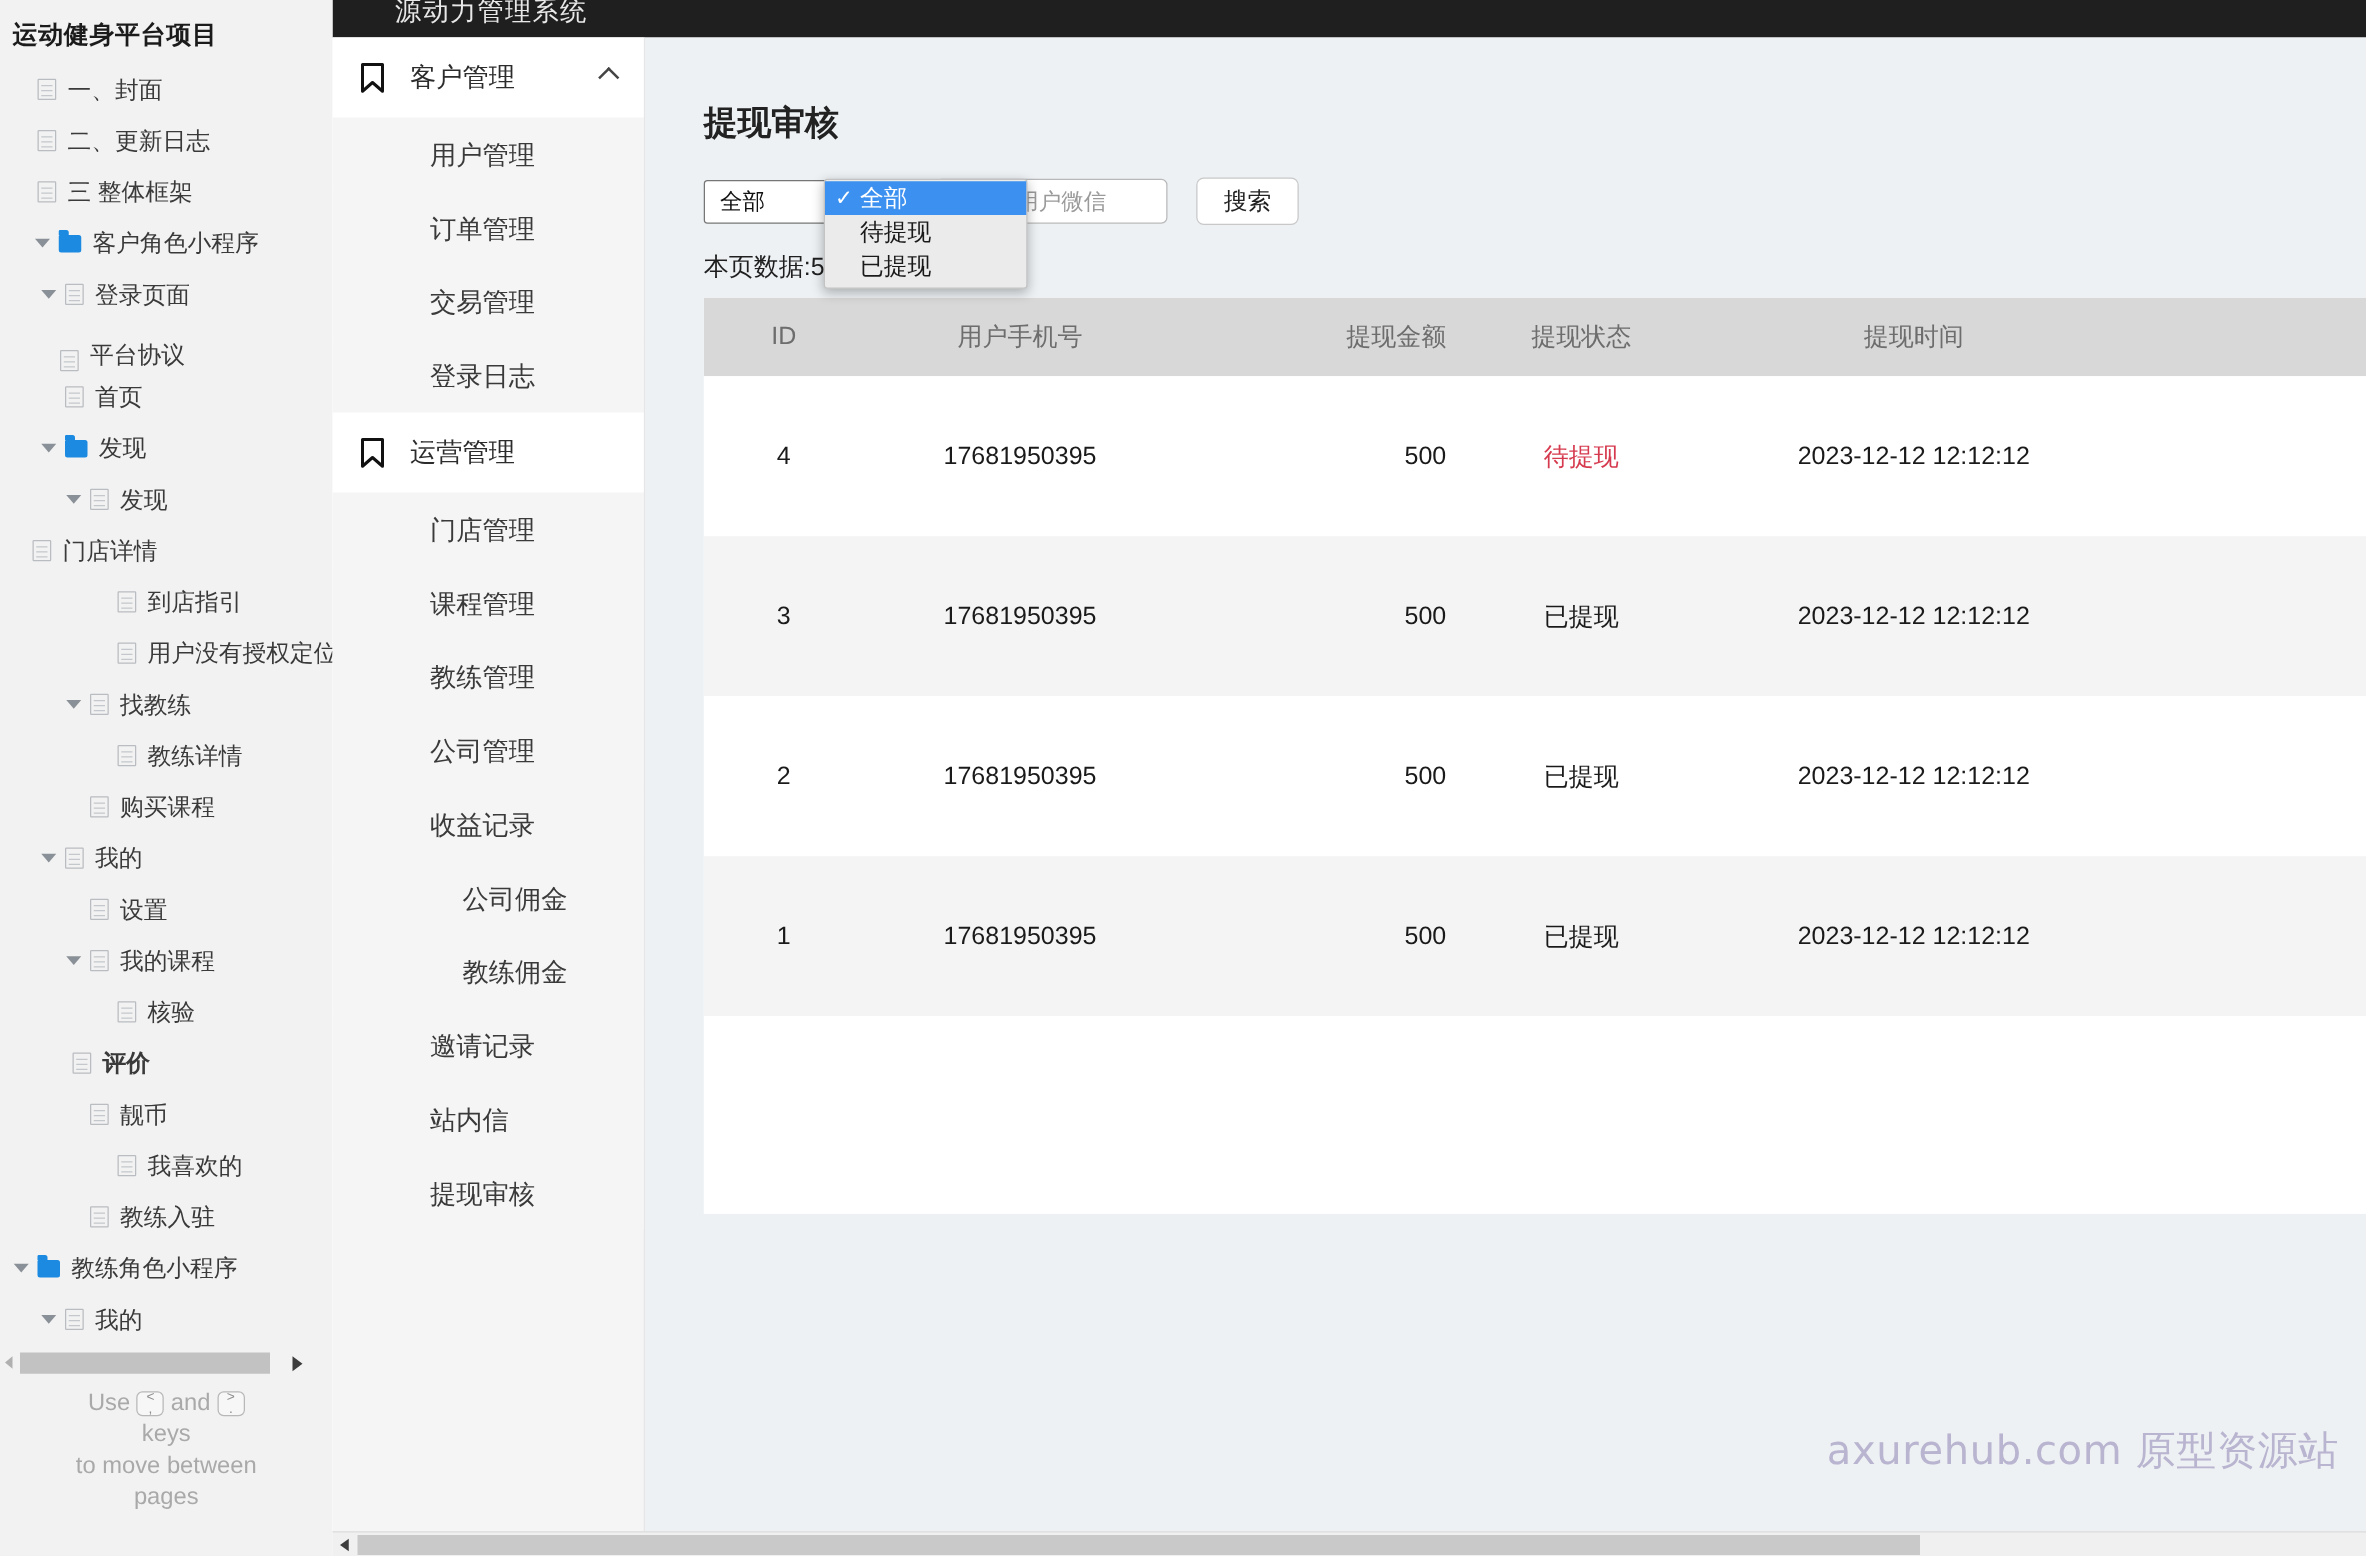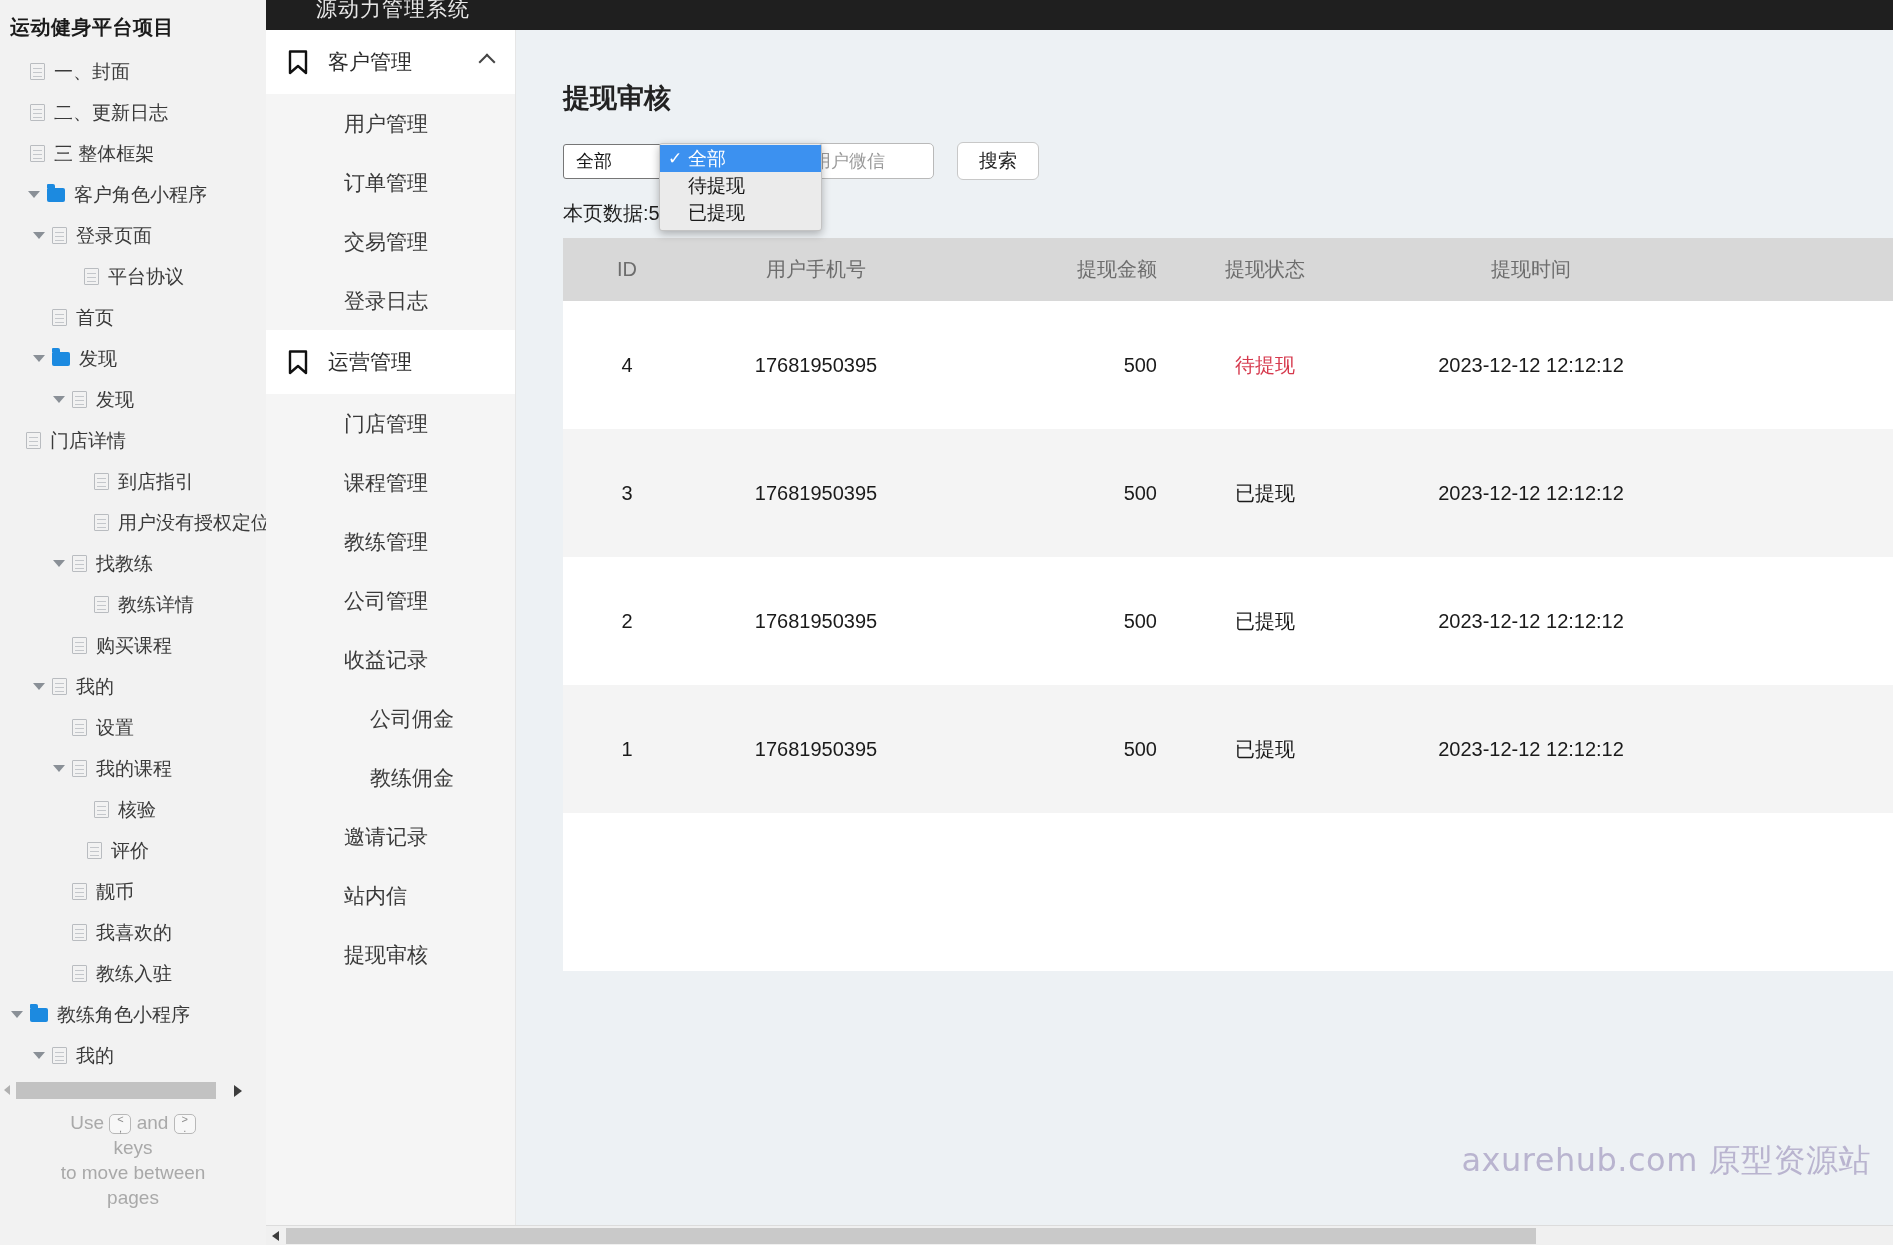--- a/index.html
+++ b/index.html
@@ -241,21 +241,21 @@
           <span class="folder-ico"></span>
           <span class="tree-label">客户角色小程序</span>
         </div>
         <div class="tree-row" style="padding-left: 26px;">
           <span class="tw">
             <span class="caret"></span>
           </span>
           <span class="doc-ico"></span>
           <span class="tree-label">登录页面</span>
         </div>
-        <div class="tree-row" style="padding-left: 58px;">
+        <div class="tree-row" style="padding-left: 22px; align-items: flex-end;">
           <span class="tw"></span>
           <span class="doc-ico"></span>
           <span class="tree-label">平台协议</span>
         </div>
         <div class="tree-row" style="padding-left: 26px;">
           <span class="tw"></span>
           <span class="doc-ico"></span>
           <span class="tree-label">首页</span>
         </div>
         <div class="tree-row" style="padding-left: 26px;">
@@ -321,31 +321,31 @@
             <span class="caret"></span>
           </span>
           <span class="doc-ico"></span>
           <span class="tree-label">我的课程</span>
         </div>
         <div class="tree-row" style="padding-left: 68px;">
           <span class="tw"></span>
           <span class="doc-ico"></span>
           <span class="tree-label">核验</span>
         </div>
-        <div class="tree-row" style="padding-left: 61px;">
+        <div class="tree-row" style="padding-left: 32px; font-weight: bold;">
           <span class="tw"></span>
           <span class="doc-ico"></span>
           <span class="tree-label">评价</span>
         </div>
         <div class="tree-row" style="padding-left: 46px;">
           <span class="tw"></span>
           <span class="doc-ico"></span>
           <span class="tree-label">靓币</span>
         </div>
-        <div class="tree-row" style="padding-left: 46px;">
+        <div class="tree-row" style="padding-left: 68px;">
           <span class="tw"></span>
           <span class="doc-ico"></span>
           <span class="tree-label">我喜欢的</span>
         </div>
         <div class="tree-row" style="padding-left: 46px;">
           <span class="tw"></span>
           <span class="doc-ico"></span>
           <span class="tree-label">教练入驻</span>
         </div>
         <div class="tree-row" style="padding-left: 4px;">

